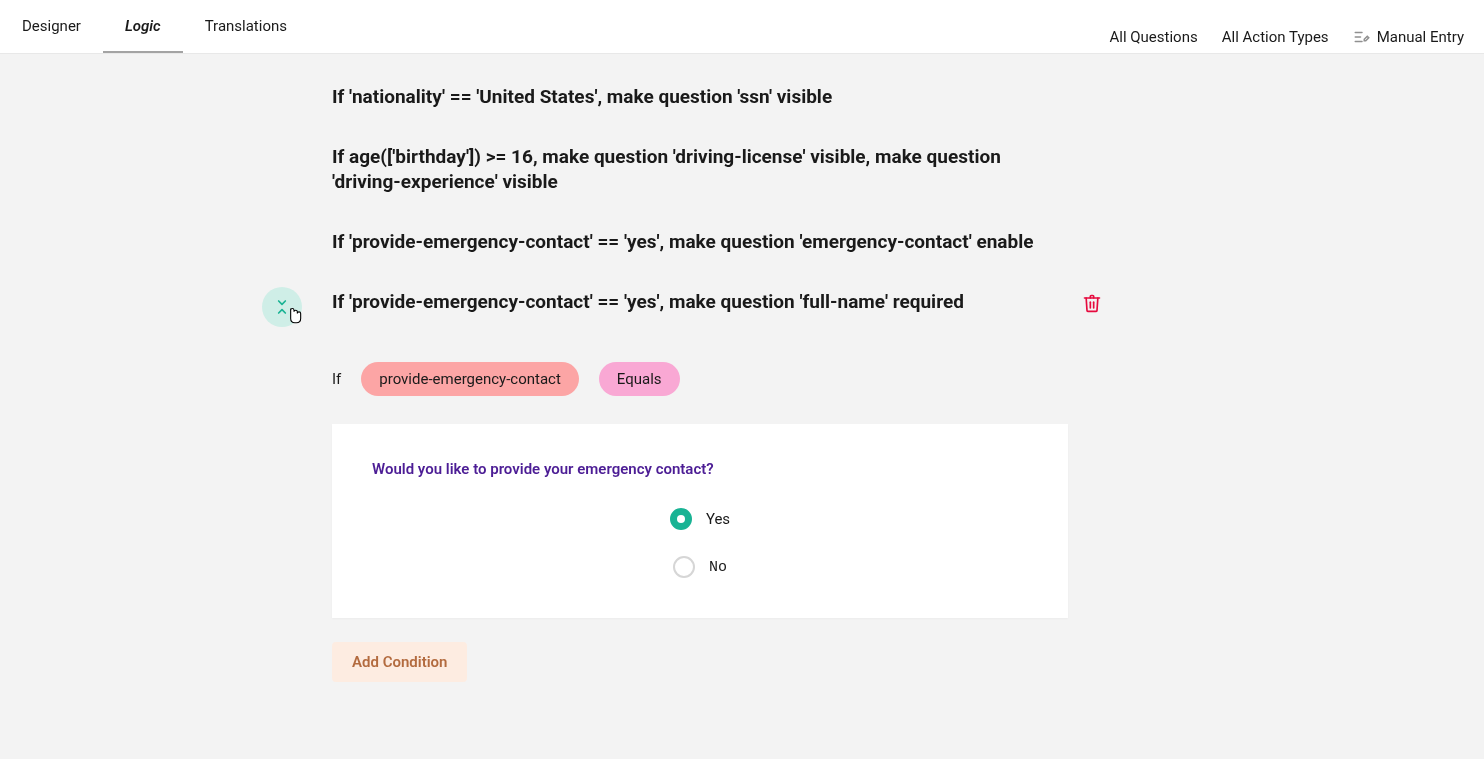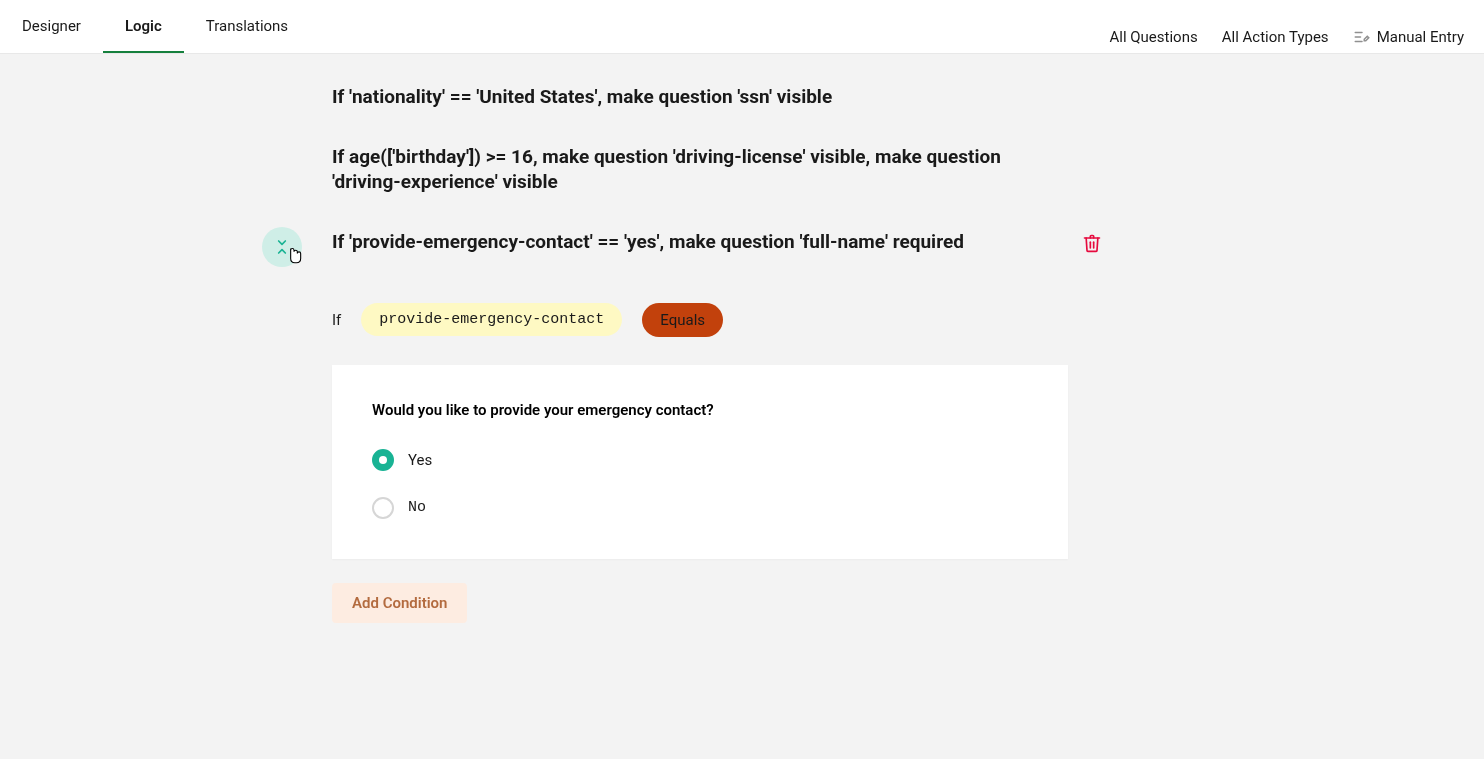--- a/index.html
+++ b/index.html
@@ -28,21 +28,22 @@
     display: flex;
     align-items: center;
     padding: 16px 22px;
     font-size: 15px;
     color: #1a1a1a;
     cursor: pointer;
     border-bottom: 2px solid transparent;
   }
   .tab.active {
     font-weight: 600;
-    border-bottom: 2px solid #15803d;
+    border-bottom: 2px solid #a3a3a3;
+    font-style: italic;
   }
   .tool-actions {
     display: flex;
     align-items: center;
     gap: 24px;
     padding-right: 12px;
   }
   .tool-link {
     font-size: 15px;
     color: #1a1a1a;
@@ -117,47 +118,47 @@
     color:#1a1a1a;
   }
   .pill {
     padding: 8px 18px;
     border-radius: 999px;
     font-size: 15px;
     display:inline-flex;
     align-items:center;
   }
   .pill-blue {
-    background: #fef9c3;
-    color: #1a1a1a;
-    font-family: Liberation Mono, monospace;
+    background: #fca5a5;
+    color: #1a1a1a;
   }
   .pill-orange {
-    background: #c2410c;
+    background: #f9a8d4;
     color: #1a1a1a;
   }
   .question-card {
     background: #fff;
     margin-top: 28px;
     padding: 36px 40px 40px 40px;
     width: 736px;
     box-shadow: 0 1px 2px rgba(0,0,0,0.03);
   }
   .q-title {
     font-size: 15px;
     font-weight: 600;
-    color: #000000;
+    color: #4c1d95;
     margin-bottom: 30px;
   }
   .radio-row {
     display:flex;
     align-items:center;
     gap: 14px;
     margin-bottom: 26px;
     cursor:pointer;
+    justify-content:center;
   }
   .radio-row:last-child { margin-bottom: 0; font-family: Liberation Mono, monospace; }
   .radio-outer {
     width: 22px;
     height: 22px;
     border-radius: 50%;
     border: 2px solid #d6d6d6;
     display:flex;
     align-items:center;
     justify-content:center;
@@ -211,20 +212,21 @@
       <span>Manual Entry</span>
     </div>
   </div>
 </div>
 
 <div class="content">
   <div class="center">
 
     <div class="rule">If 'nationality' == 'United States', make question 'ssn' visible</div>
     <div class="rule">If age(['birthday']) &gt;= 16, make question 'driving-license' visible, make question 'driving-experience' visible</div>
+    <div class="rule">If 'provide-emergency-contact' == 'yes', make question 'emergency-contact' enable</div>
 
     <div class="rule-row">
       <div class="collapse-btn">
         <svg width="16" height="16" viewBox="0 0 24 24" fill="none" stroke="#19b394" stroke-width="2.5" stroke-linecap="round" stroke-linejoin="round">
           <polyline points="7 3 12 8 17 3"></polyline>
           <polyline points="7 21 12 16 17 21"></polyline>
         </svg>
       </div>
       <span class="cursor-pointer">
         <svg width="20" height="22" viewBox="0 0 24 26" fill="#ffffff" stroke="#000" stroke-width="1.3">

